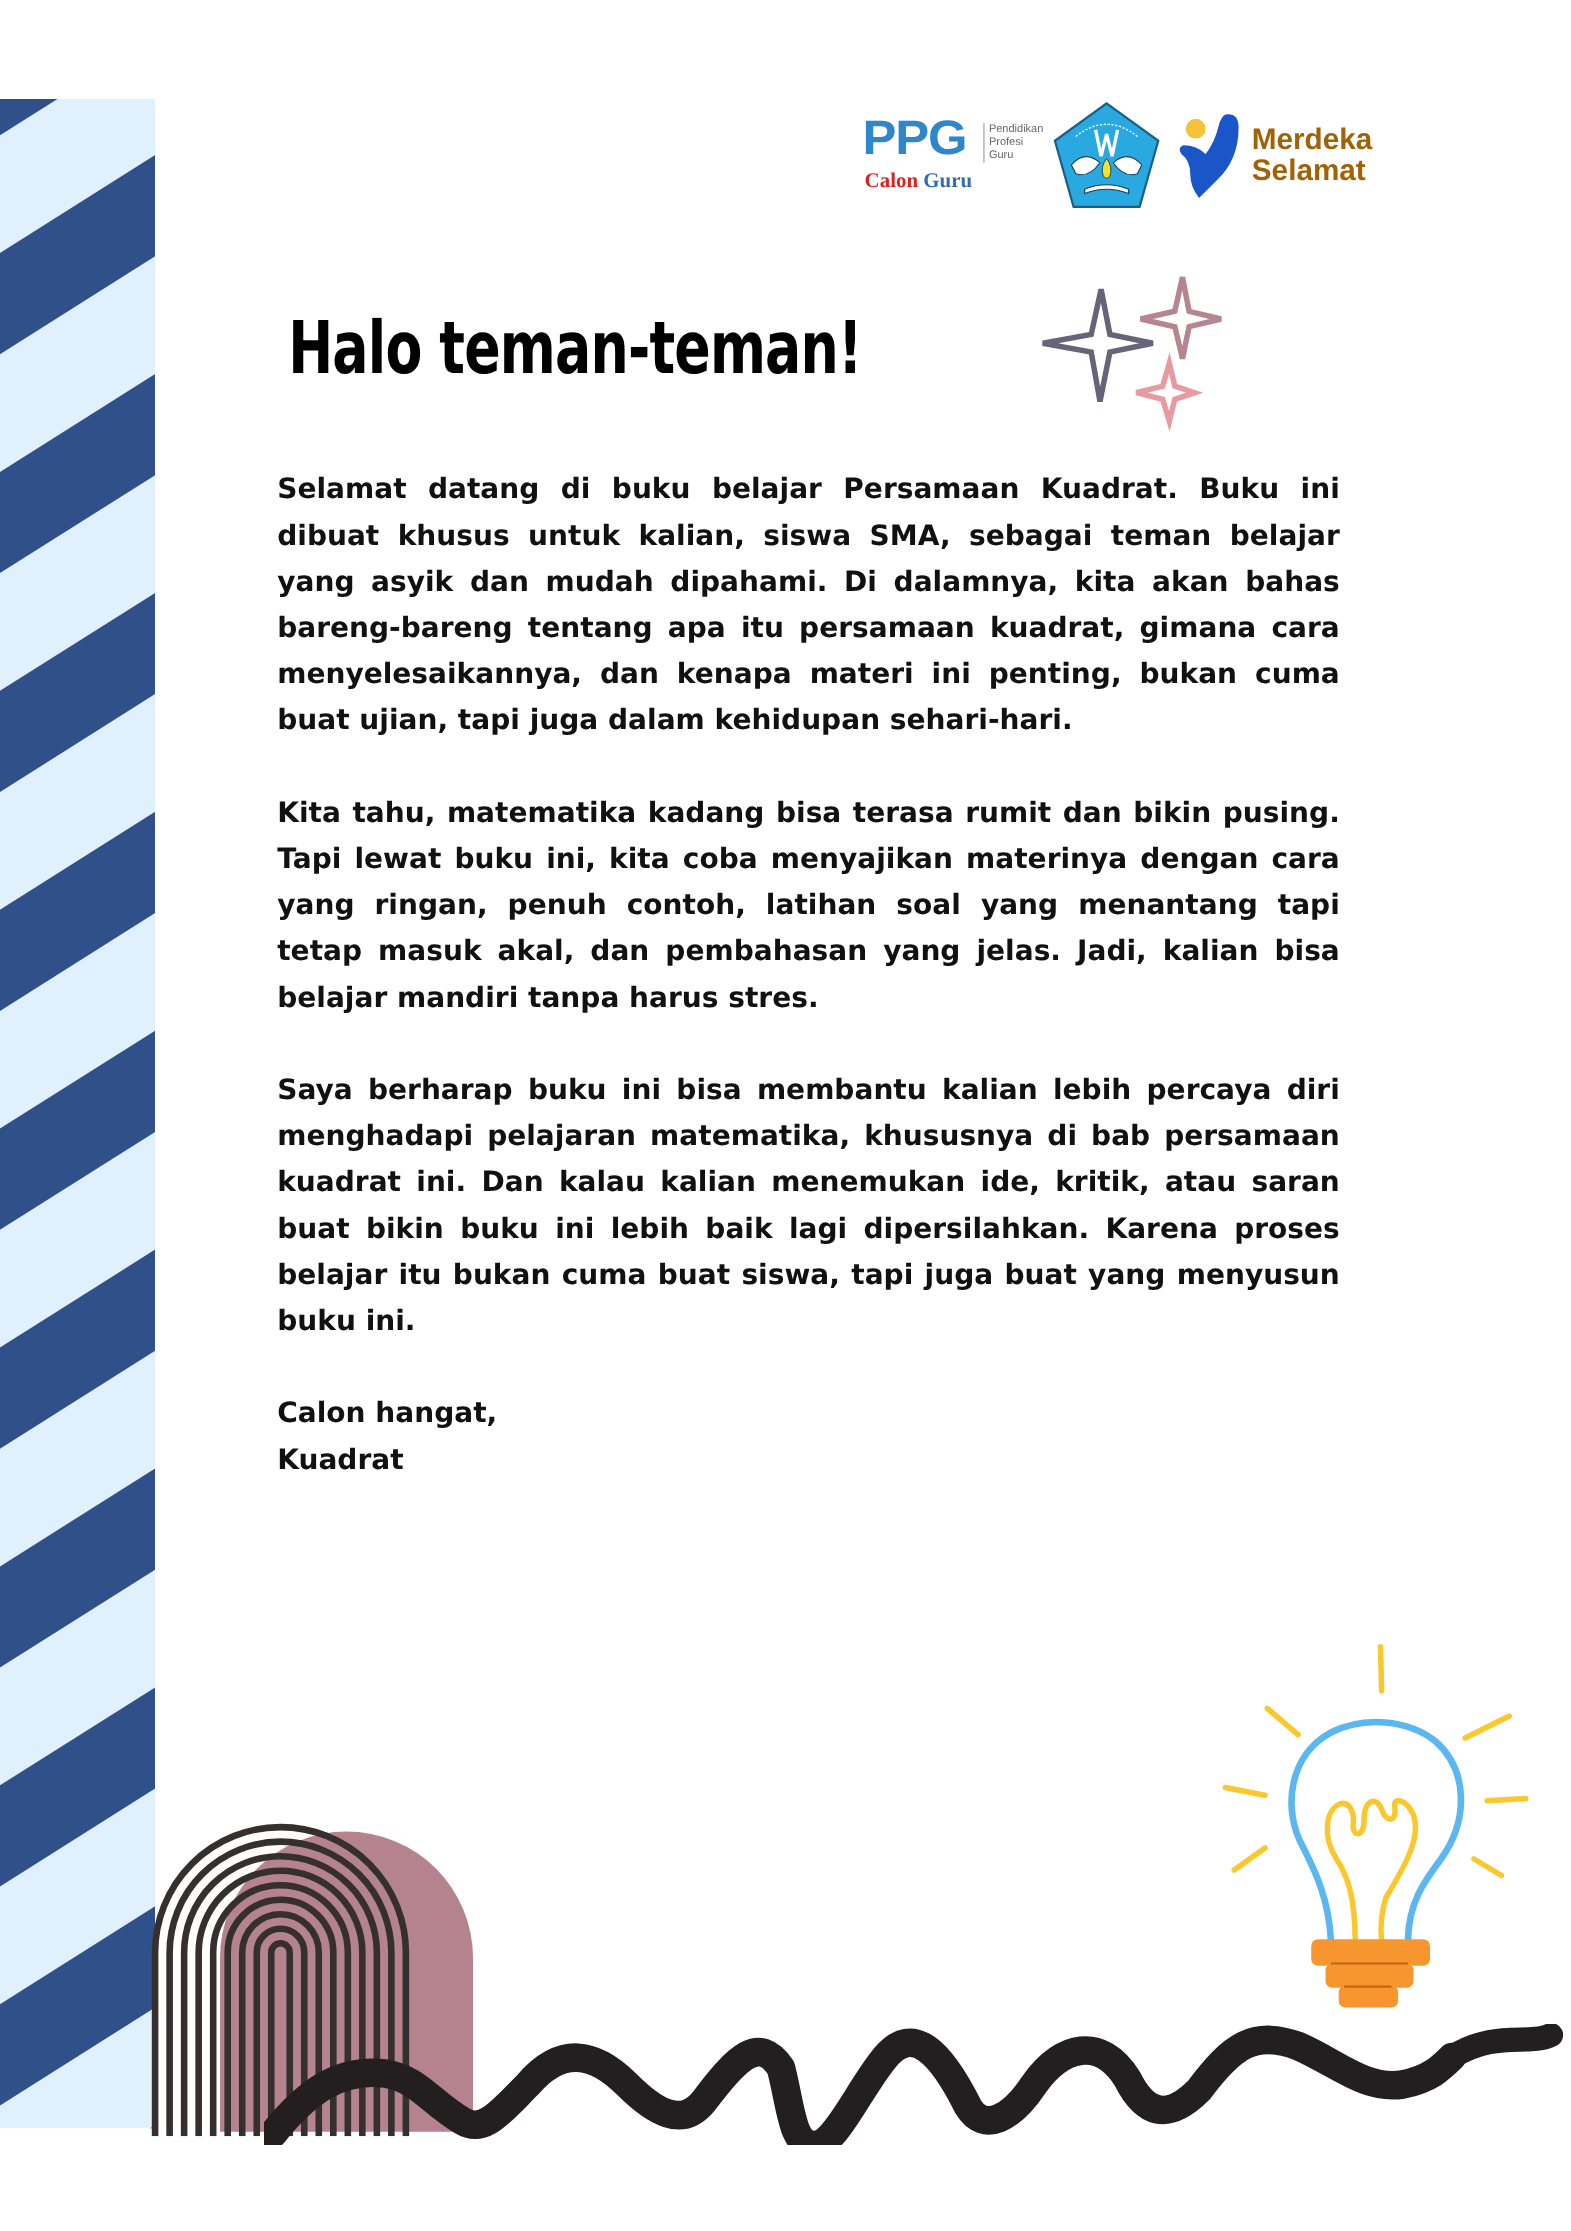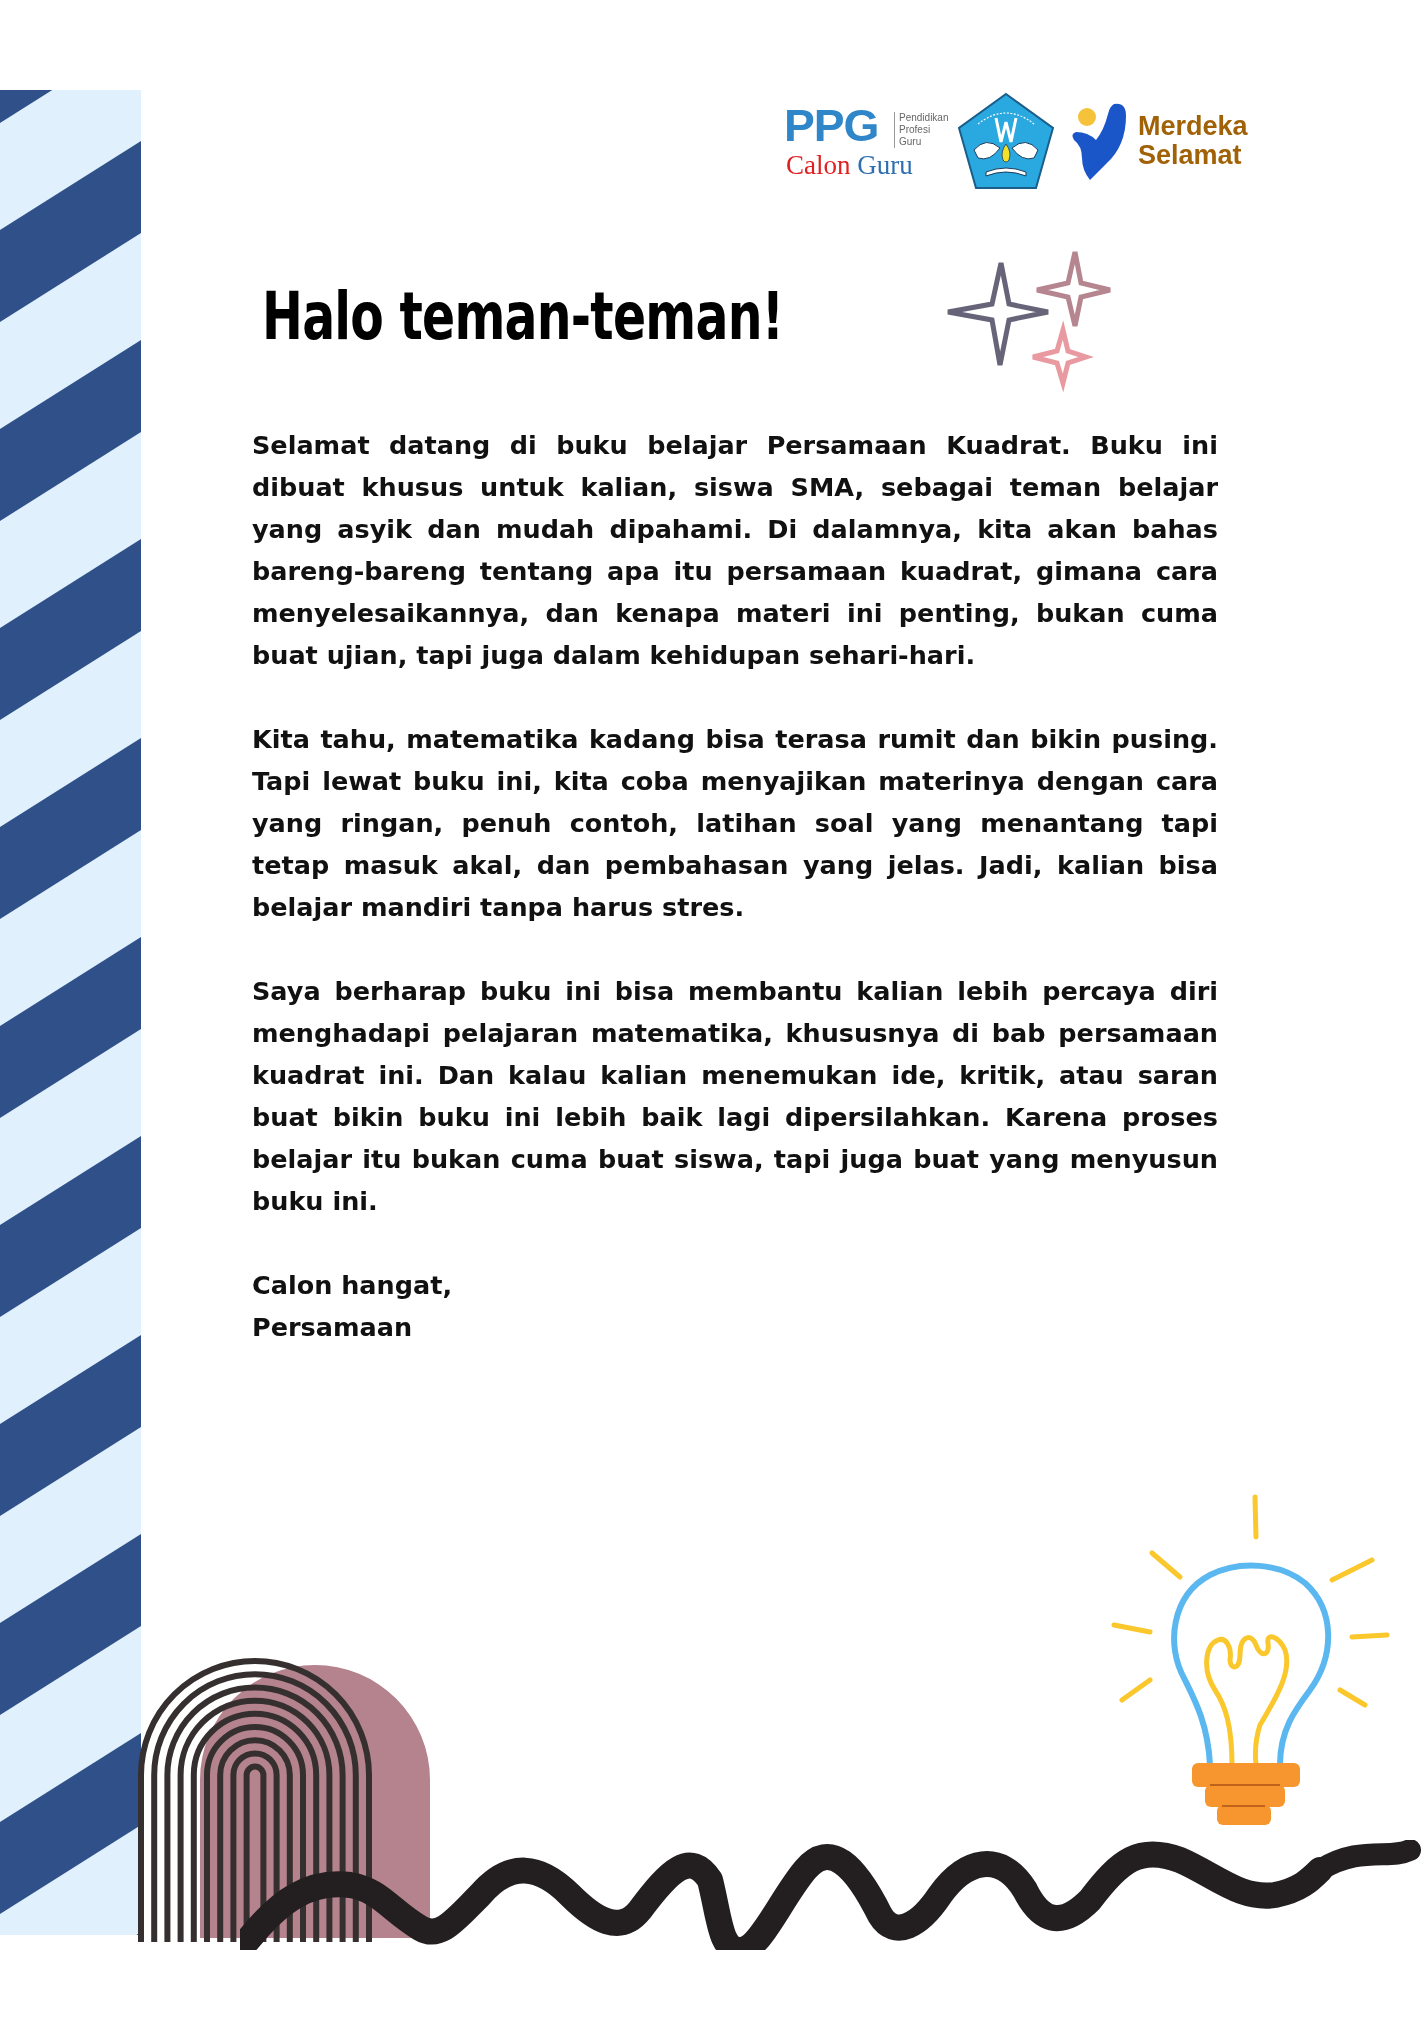--- a/index.html
+++ b/index.html
@@ -19,21 +19,21 @@
   .ppg-big {
     position: absolute; left: 0; top: 0; font-family: "Liberation Sans", sans-serif;
     font-weight: 700; font-size: 44px; letter-spacing: -1px; line-height: 44px;
     transform: scaleX(1.05); transform-origin: left top;
   }
   .ppg-divider { position: absolute; left: 110px; top: 8px; width: 1px; height: 36px; background: #9a9a9a; }
   .ppg-side { position: absolute; left: 115px; top: 8px; font-size: 10px; line-height: 12px; color: #666; }
   .ppg-side div { white-space: nowrap; }
   .ppg-calon {
     position: absolute; left: 2px; top: 46px; font-family: "Liberation Serif", serif;
-    font-weight: 400; font-size: 27px; line-height: 30px; white-space: nowrap;
+    font-weight: 700; font-size: 19px; line-height: 30px; white-space: nowrap;
   }
 
   #logo-tutwuri { left: 956px; top: 92px; width: 100px; height: 100px; }
   #logo-merdeka { left: 1068px; top: 100px; width: 200px; height: 82px; }
   .merdeka-text {
     position: absolute; left: 70px; top: 12px; font-weight: 700; font-size: 27px; line-height: 29px;
   }
 
   
   #page-title {
@@ -136,21 +136,21 @@
       <path d="M123,82 L128,103 L146,109 L128,115 L123,135 L117,115 L93,109 L117,103 Z" fill="none" stroke="#e99aa0" stroke-width="5"></path>
     </g>
   </svg>
 </div>
 
 <div id="letter-body" class="abs">
   <p class="para">Selamat datang di buku belajar Persamaan Kuadrat. Buku ini dibuat khusus untuk kalian, siswa SMA, sebagai teman belajar yang asyik dan mudah dipahami. Di dalamnya, kita akan bahas bareng-bareng tentang apa itu persamaan kuadrat, gimana cara menyelesaikannya, dan kenapa materi ini penting, bukan cuma buat ujian, tapi juga dalam kehidupan sehari-hari.</p>
   <p class="para">Kita tahu, matematika kadang bisa terasa rumit dan bikin pusing. Tapi lewat buku ini, kita coba menyajikan materinya dengan cara yang ringan, penuh contoh, latihan soal yang menantang tapi tetap masuk akal, dan pembahasan yang jelas. Jadi, kalian bisa belajar mandiri tanpa harus stres.</p>
   <p class="para">Saya berharap buku ini bisa membantu kalian lebih percaya diri menghadapi pelajaran matematika, khususnya di bab persamaan kuadrat ini. Dan kalau kalian menemukan ide, kritik, atau saran buat bikin buku ini lebih baik lagi dipersilahkan. Karena proses belajar itu bukan cuma buat siswa, tapi juga buat yang menyusun buku ini.</p>
   <p class="closing">Calon hangat,</p>
-  <p class="closing">Persamaan</p>
+  <p class="closing">Kuadrat</p>
 </div>
 
 <div id="arch-deco" class="abs">
   <svg width="310" height="292" viewBox="0 0 310 292">
     <path d="M70,288 L70,130 A115,115 0 0 1 300,130 L300,288 Z" fill="#b5838d"></path>
     <g id="arches" fill="none" stroke="#35302f" stroke-width="6">
         <path d="M11,292 L11,125 A114,114 0 0 1 239,125 L239,292"></path>
         <path d="M24.200000000000003,292 L24.200000000000003,125 A100.8,100.8 0 0 1 225.8,125 L225.8,292"></path>
         <path d="M37.400000000000006,292 L37.400000000000006,125 A87.6,87.6 0 0 1 212.6,125 L212.6,292"></path>
         <path d="M50.599999999999994,292 L50.599999999999994,125 A74.4,74.4 0 0 1 199.4,125 L199.4,292"></path>

